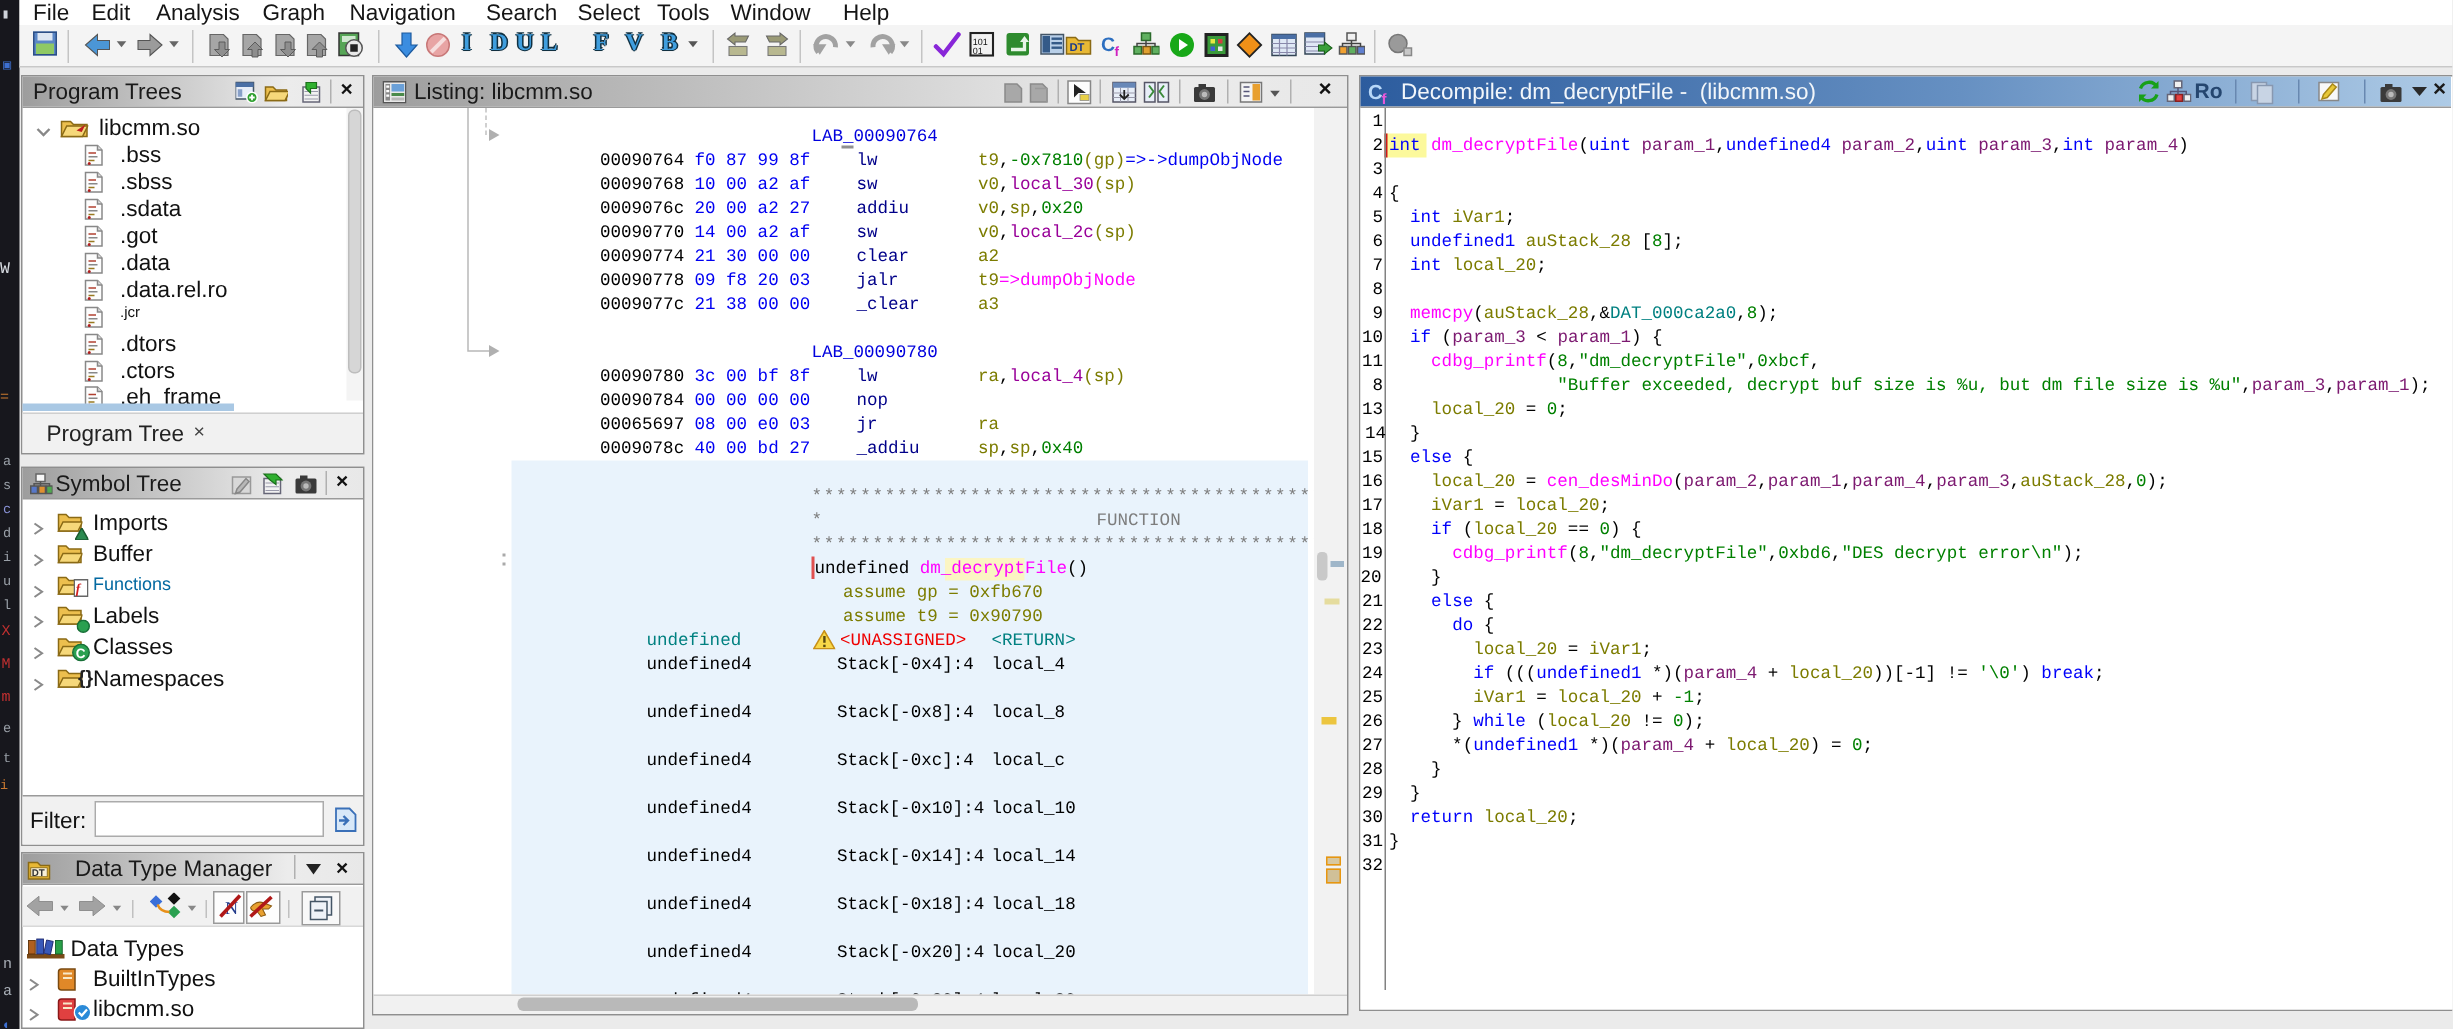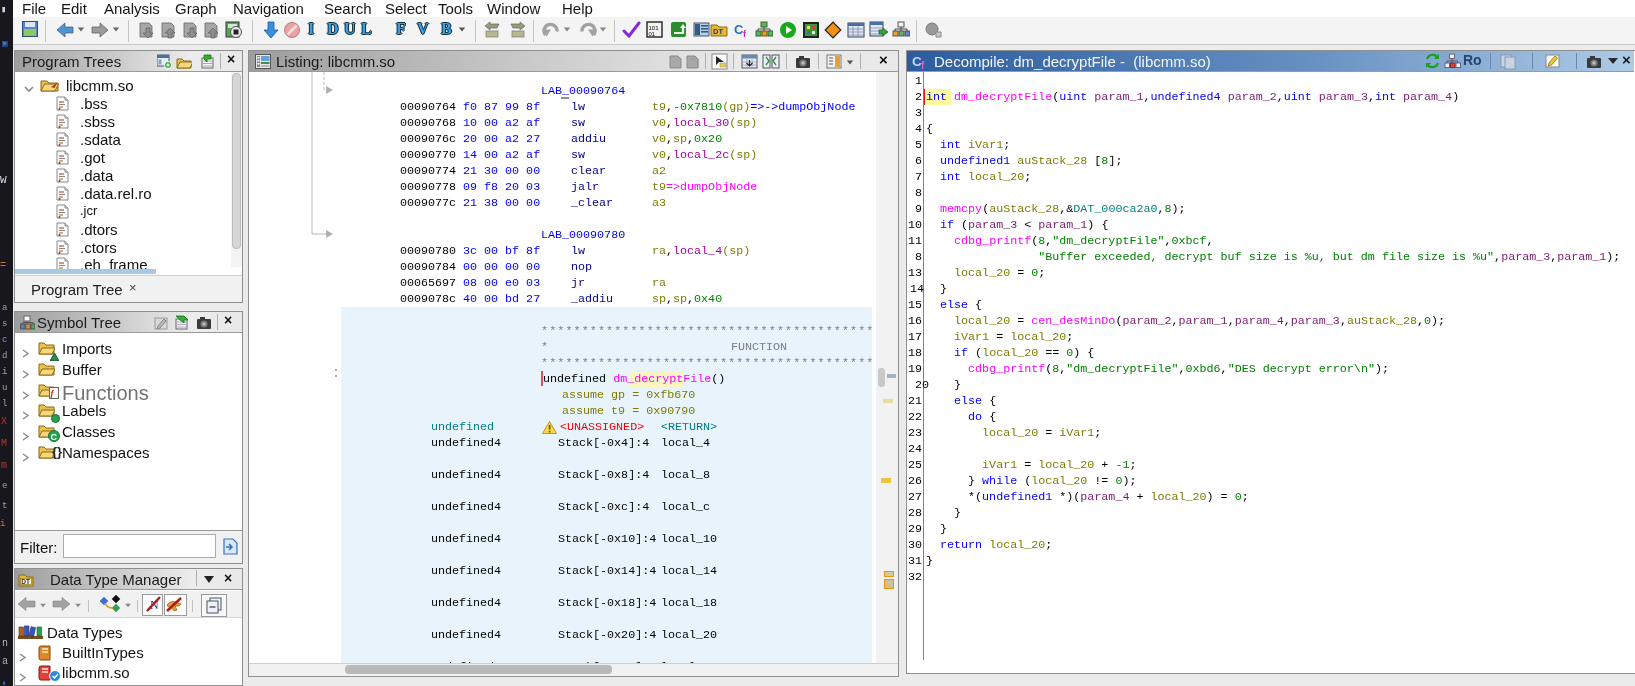--- a/index.html
+++ b/index.html
@@ -284,21 +284,21 @@
     </svg></div>
 <div class="ab" style="left:80px;top:185px;font-size:15px;color:#111">.data.rel.ro</div>
 <div class="ab" style="left:56px;top:204px"><svg width="13" height="15">
       <path d="M1 1 h8 l3 3 v10 h-11 z" fill="#fdfdfd" stroke="#888"></path>
       <path d="M9 1 v3 h3" fill="#e0e0e0" stroke="#888"></path>
       <path d="M3 6 h5" stroke="#b04030" stroke-width="1.1"></path>
       <path d="M3 8.5 h6" stroke="#888" stroke-width="1.1"></path>
       <path d="M3 11 h4" stroke="#997a20" stroke-width="1.1"></path>
       <circle cx="3.5" cy="13" r="1" fill="#b02020"></circle>
     </svg></div>
-<div class="ab" style="left:80px;top:203px;font-size:13px;color:#111">.jcr</div>
+<div class="ab" style="left:80px;top:203px;font-size:10px;color:#111">.jcr</div>
 <div class="ab" style="left:56px;top:222px"><svg width="13" height="15">
       <path d="M1 1 h8 l3 3 v10 h-11 z" fill="#fdfdfd" stroke="#888"></path>
       <path d="M9 1 v3 h3" fill="#e0e0e0" stroke="#888"></path>
       <path d="M3 6 h5" stroke="#b04030" stroke-width="1.1"></path>
       <path d="M3 8.5 h6" stroke="#888" stroke-width="1.1"></path>
       <path d="M3 11 h4" stroke="#997a20" stroke-width="1.1"></path>
       <circle cx="3.5" cy="13" r="1" fill="#b02020"></circle>
     </svg></div>
 <div class="ab" style="left:80px;top:221px;font-size:15px;color:#111">.dtors</div>
 <div class="ab" style="left:56px;top:240px"><svg width="13" height="15">
@@ -369,21 +369,21 @@
       <path d="M1 13 l3 -6 h13 l-3 6 z" fill="#f6d87a" stroke="#8a6a15"></path>
     </svg></div>
 <div class="ab" style="left:62px;top:361px;font-size:15px;color:#111">Buffer</div>
 <div class="ab" style="left:22px;top:386px"><svg width="8" height="9">
       <path d="M1 1 l5 3.5 -5 3.5" fill="none" stroke="#8a8a8a" stroke-width="1.4"></path>
     </svg></div>
 <div class="ab" style="left:38px;top:383px"><svg width="17" height="14">
       <path d="M1 2 h5 l2 2 h8 v9 h-15 z" fill="#ecbf4e" stroke="#8a6a15"></path>
       <path d="M1 13 l3 -6 h13 l-3 6 z" fill="#f6d87a" stroke="#8a6a15"></path>
     </svg></div>
-<div class="ab" style="left:62px;top:382px;font-size:20px;color:#737373">Functions</div>
+<div class="ab" style="left:62px;top:382px;font-size:12px;color:#0369a1">Functions</div>
 <div class="ab" style="left:22px;top:406px"><svg width="8" height="9">
       <path d="M1 1 l5 3.5 -5 3.5" fill="none" stroke="#8a8a8a" stroke-width="1.4"></path>
     </svg></div>
 <div class="ab" style="left:38px;top:403px"><svg width="17" height="14">
       <path d="M1 2 h5 l2 2 h8 v9 h-15 z" fill="#ecbf4e" stroke="#8a6a15"></path>
       <path d="M1 13 l3 -6 h13 l-3 6 z" fill="#f6d87a" stroke="#8a6a15"></path>
     </svg></div>
 <div class="ab" style="left:62px;top:402px;font-size:15px;color:#111">Labels</div>
 <div class="ab" style="left:22px;top:427px"><svg width="8" height="9">
       <path d="M1 1 l5 3.5 -5 3.5" fill="none" stroke="#8a8a8a" stroke-width="1.4"></path>
@@ -733,29 +733,30 @@
 <div class="ab mono" style="left:0px;top:225px;width:15px;text-align:right">15</div>
 <div class="ab mono" style="left:19px;top:225px">  <span class="cK">else</span> {</div>
 <div class="ab mono" style="left:0px;top:241px;width:15px;text-align:right">16</div>
 <div class="ab mono" style="left:19px;top:241px">    <span class="cL">local_20</span> = <span class="cF">cen_desMinDo</span>(<span class="cP">param_2</span>,<span class="cP">param_1</span>,<span class="cP">param_4</span>,<span class="cP">param_3</span>,<span class="cL">auStack_28</span>,<span class="cG">0</span>);</div>
 <div class="ab mono" style="left:0px;top:257px;width:15px;text-align:right">17</div>
 <div class="ab mono" style="left:19px;top:257px">    <span class="cL">iVar1</span> = <span class="cL">local_20</span>;</div>
 <div class="ab mono" style="left:0px;top:273px;width:15px;text-align:right">18</div>
 <div class="ab mono" style="left:19px;top:273px">    <span class="cK">if</span> (<span class="cL">local_20</span> == <span class="cG">0</span>) {</div>
 <div class="ab mono" style="left:0px;top:289px;width:15px;text-align:right">19</div>
 <div class="ab mono" style="left:19px;top:289px">      <span class="cF">cdbg_printf</span>(<span class="cG">8</span>,<span class="cG">"dm_decryptFile"</span>,<span class="cG">0xbd6</span>,<span class="cG">"DES decrypt error\n"</span>);</div>
-<div class="ab mono" style="left:0px;top:305px;width:22px;text-align:right">20</div>
+<div class="ab mono" style="left:0px;top:305px;width:22px;text-align:left">20</div>
 <div class="ab mono" style="left:19px;top:305px">    }</div>
 <div class="ab mono" style="left:0px;top:321px;width:15px;text-align:right">21</div>
 <div class="ab mono" style="left:19px;top:321px">    <span class="cK">else</span> {</div>
 <div class="ab mono" style="left:0px;top:337px;width:15px;text-align:right">22</div>
 <div class="ab mono" style="left:19px;top:337px">      <span class="cK">do</span> {</div>
 <div class="ab mono" style="left:0px;top:353px;width:15px;text-align:right">23</div>
 <div class="ab mono" style="left:19px;top:353px">        <span class="cL">local_20</span> = <span class="cL">iVar1</span>;</div>
 <div class="ab mono" style="left:0px;top:369px;width:15px;text-align:right">24</div>
+<div class="ab mono" style="left:19px;top:369px">        <span class="cK">if</span> (((<span class="cK">undefined1</span> *)(<span class="cP">param_4</span> + <span class="cL">local_20</span>))[-1] != <span class="cG">'\0'</span>) <span class="cK">break</span>;</div>
 <div class="ab mono" style="left:0px;top:385px;width:15px;text-align:right">25</div>
 <div class="ab mono" style="left:19px;top:385px">        <span class="cL">iVar1</span> = <span class="cL">local_20</span> + <span class="cG">-1</span>;</div>
 <div class="ab mono" style="left:0px;top:401px;width:15px;text-align:right">26</div>
 <div class="ab mono" style="left:19px;top:401px">      } <span class="cK">while</span> (<span class="cL">local_20</span> != <span class="cG">0</span>);</div>
 <div class="ab mono" style="left:0px;top:417px;width:15px;text-align:right">27</div>
 <div class="ab mono" style="left:19px;top:417px">      *(<span class="cK">undefined1</span> *)(<span class="cP">param_4</span> + <span class="cL">local_20</span>) = <span class="cG">0</span>;</div>
 <div class="ab mono" style="left:0px;top:433px;width:15px;text-align:right">28</div>
 <div class="ab mono" style="left:19px;top:433px">    }</div>
 <div class="ab mono" style="left:0px;top:449px;width:15px;text-align:right">29</div>
 <div class="ab mono" style="left:19px;top:449px">  }</div>

